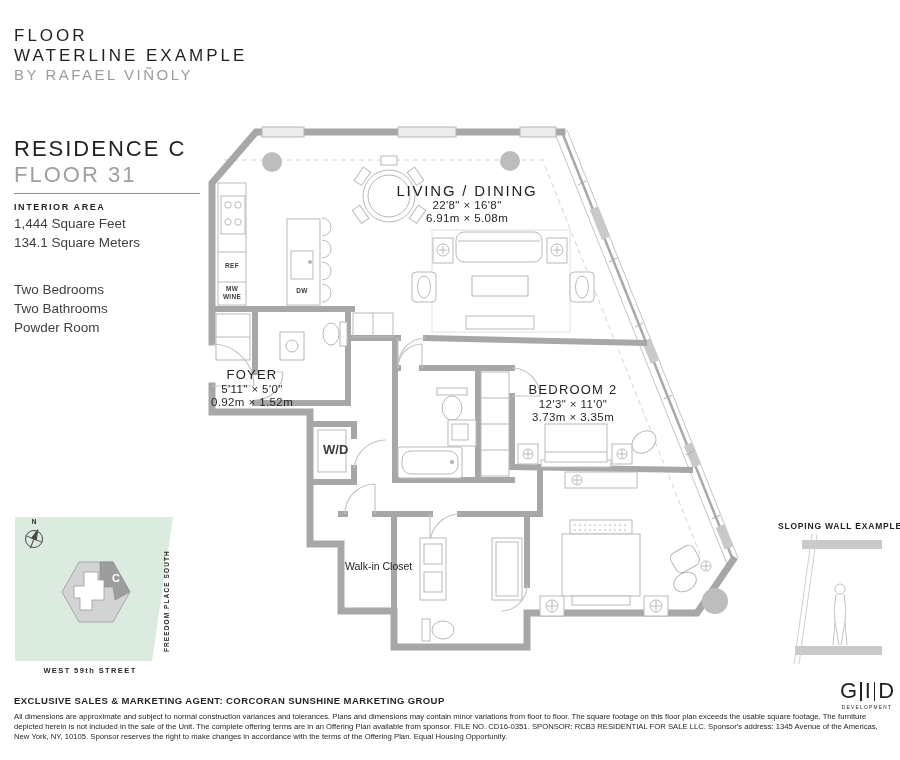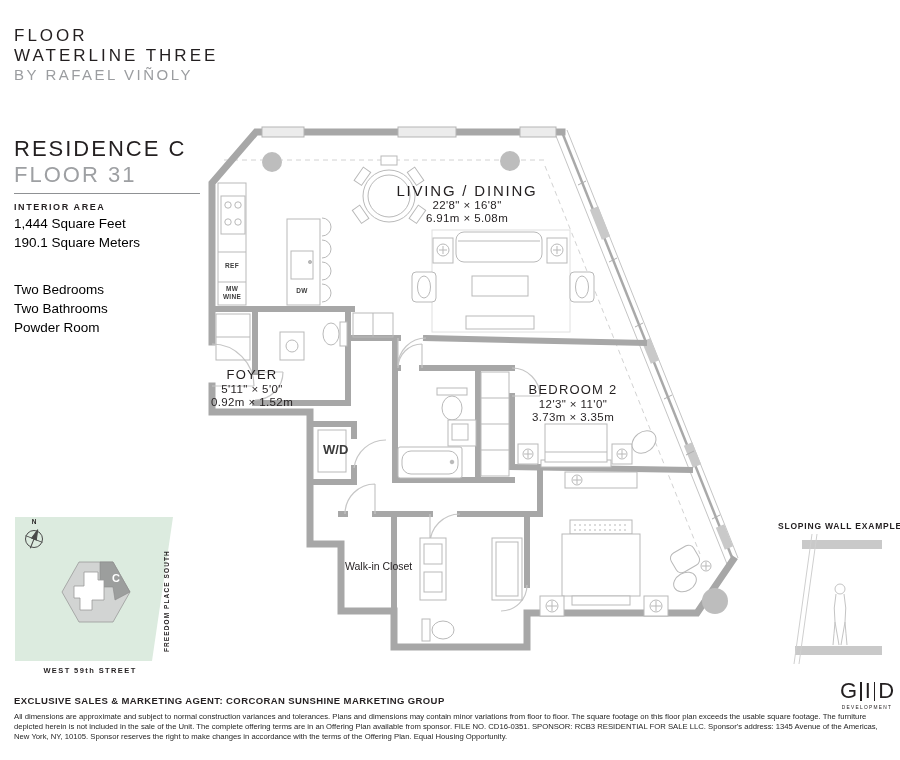--- a/index.html
+++ b/index.html
@@ -7,21 +7,21 @@
          font-family:"Liberation Sans",sans-serif;color:#231f20;}
   .abs{position:absolute;}
   
   .brand-l1,.brand-l2{font-size:17px;letter-spacing:3px;color:#231f20;}
   .brand-by{font-size:15px;letter-spacing:2.5px;color:#9b9da0;}
   
   .res-title{font-size:22px;letter-spacing:2px;color:#231f20;}
   .res-floor{font-size:22px;letter-spacing:2px;color:#9ea0a3;}
   .rule{height:1px;background:#8f9194;}
   .int-label{font-size:9px;font-weight:bold;letter-spacing:1.6px;color:#231f20;}
-  .info-line{font-size:13.5px;color:#000000;}
+  .info-line{font-size:13.5px;color:#404040;}
   
   .room-label{text-align:center;color:#231f20;line-height:1.15;}
   .room-name{font-size:15px;letter-spacing:1.8px;white-space:nowrap;}
   .room-name.sm{font-size:13px;letter-spacing:1.2px;}
   .room-dims{font-size:11.5px;letter-spacing:.4px;white-space:nowrap;}
   .tiny-label{font-size:6.5px;font-weight:bold;letter-spacing:.3px;text-align:center;line-height:1.15;color:#3c3c3c;}
   .wd-label{font-size:13px;font-weight:bold;color:#3c3c3c;}
   .closet-label{font-size:10.5px;color:#231f20;white-space:nowrap;text-align:right;}
   
   .street-bottom{font-size:7.5px;font-weight:bold;letter-spacing:1.4px;text-align:center;color:#231f20;}
@@ -37,31 +37,31 @@
   .gid-bar{width:1.5px;height:19px;background:#231f20;display:inline-block;}
   .gid-sub{font-size:4.8px;letter-spacing:1.3px;color:#231f20;margin-top:1px;}
 </style>
 </head>
 <body>
 
 <div id="sheet">
 
   <div class="abs" style="left:14px;top:26px;">
     <div class="brand-l1">FLOOR</div>
-    <div class="brand-l2">WATERLINE THREE</div>
+    <div class="brand-l2">WATERLINE EXAMPLE</div>
     <div class="brand-by">BY RAFAEL VIÑOLY</div>
   </div>
 
   <div class="abs" style="left:14px;top:136px;width:190px;">
     <div class="res-title">RESIDENCE C</div>
     <div class="res-floor">FLOOR 31</div>
     <div class="rule" style="margin-top:5px;width:186px;"></div>
     <div class="int-label" style="margin-top:8px;">INTERIOR AREA</div>
     <div class="info-line" style="margin-top:4px;">1,444 Square Feet</div>
-    <div class="info-line" style="margin-top:4px;">190.1 Square Meters</div>
+    <div class="info-line" style="margin-top:4px;">134.1 Square Meters</div>
     <div class="info-line" style="margin-top:32px;">Two Bedrooms</div>
     <div class="info-line" style="margin-top:4px;">Two Bathrooms</div>
     <div class="info-line" style="margin-top:4px;">Powder Room</div>
   </div>
 
   <svg class="abs" style="left:0;top:0;" width="900" height="760" viewBox="0 0 900 760">
 
     <g stroke="#d2d2d2" stroke-width="1" stroke-dasharray="5,4" fill="none">
       <path d="M 224,160 L 548,160"></path>
       <path d="M 545,166 L 700,554"></path>

